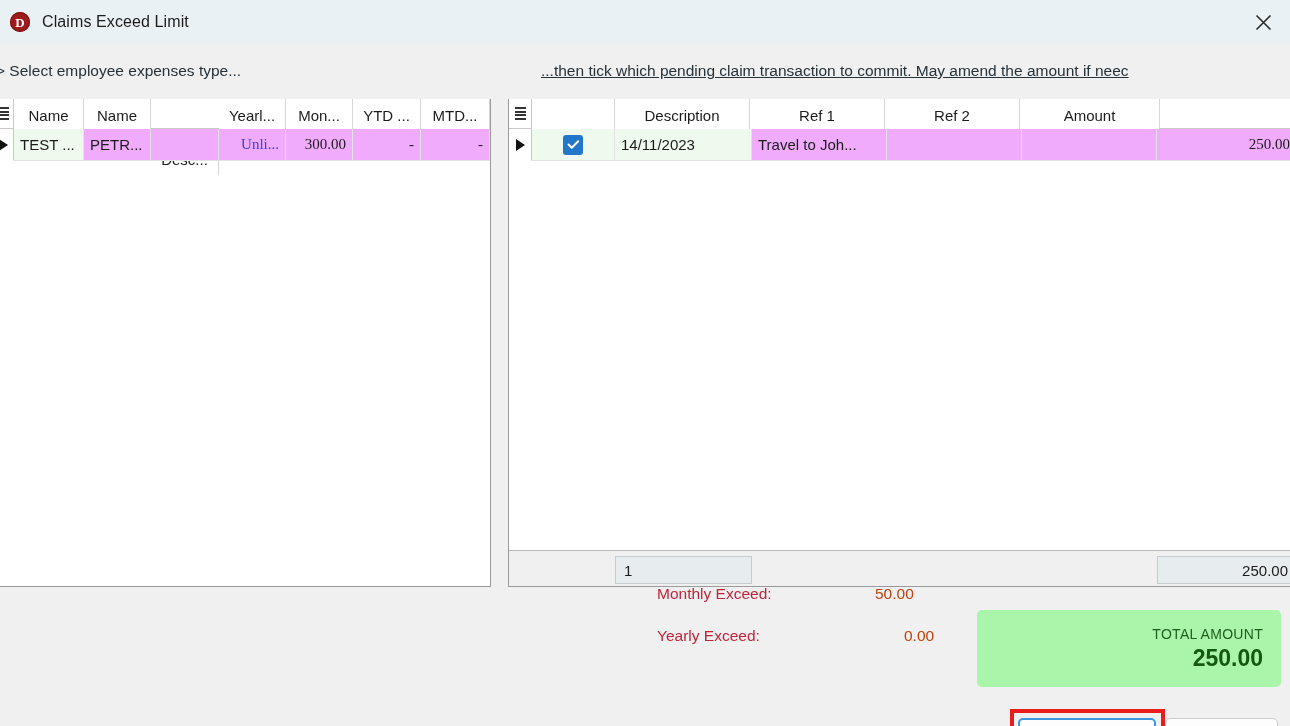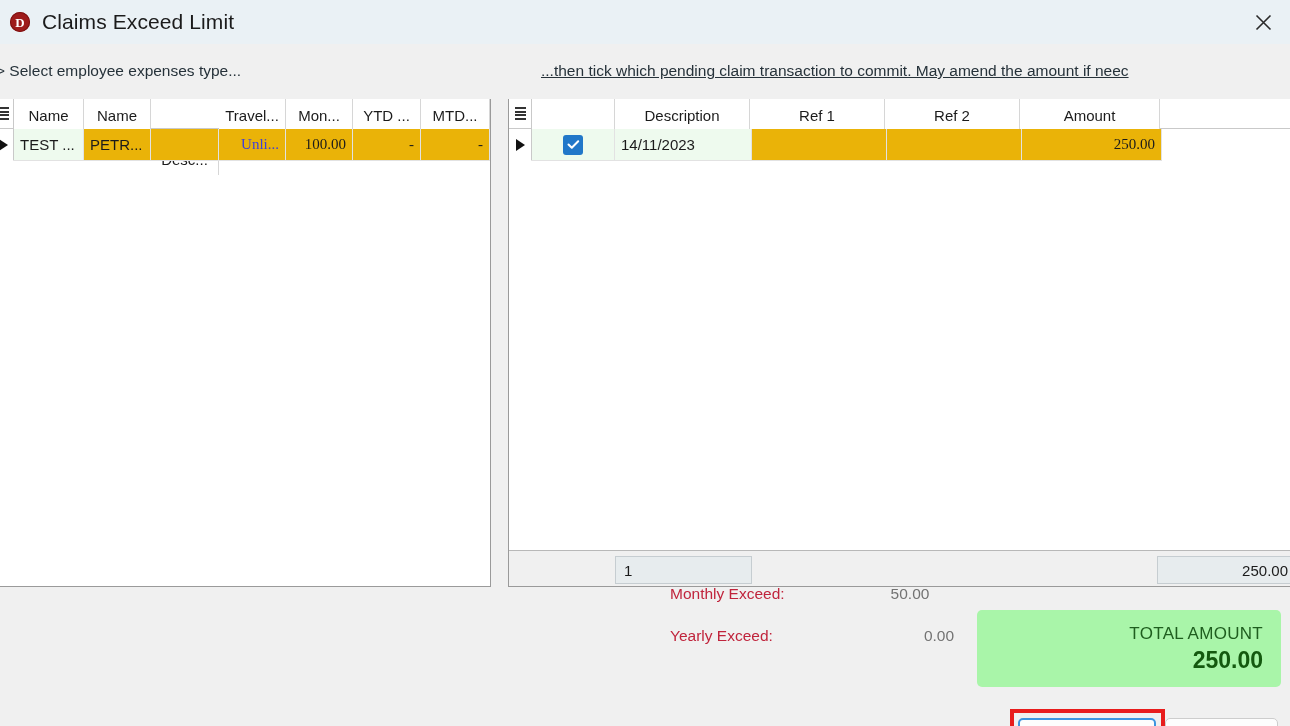--- a/index.html
+++ b/index.html
@@ -24,21 +24,21 @@
     margin-left: 10px;
     display: flex; align-items: center; justify-content: center;
     box-shadow: inset 0 0 0 1px #7e1212;
     flex: none;
   }
   .app-icon span {
     color: #fff; font-size: 13px; font-weight: bold;
     line-height: 1; font-family: "Liberation Serif", serif;
   }
   .title-text {
-    margin-left: 12px; font-size: 21px; color: #1b1b1b;
+    margin-left: 12px; font-size: 16px; color: #1b1b1b;
     letter-spacing: .1px;
   }
   .close-btn {
     position: absolute; right: 0; top: 0; width: 54px; height: 44px;
     display: flex; align-items: center; justify-content: center;
     cursor: pointer;
   }
   .close-btn svg { display: block; }
 
   
@@ -115,21 +115,21 @@
   .gr-cell {
     display: flex; align-items: center;
     font-size: 15px; color: #1b1b1b;
     border-right: 1px solid #e2e2e2;
     border-bottom: 1px solid #e2e2e2;
     padding: 0 6px;
     overflow: hidden; white-space: nowrap;
     background: #f2f2f2;
   }
   .gr-cell.sel   { background: #eefaee; }
-  .gr-cell.plain { background: #eab308; }
+  .gr-cell.plain { background: #f0abfc; }
   .gr-cell.right { justify-content: flex-end; font-family: Liberation Serif, serif; }
   .gr-cell.center{ justify-content: center; }
   .gr-cell.link  { color: #4040d8; }
   .gr-cell.indicator {
     background: #fff; justify-content: center; padding: 0;
     border-right: 1px solid #c9c9c9;
     border-bottom: 1px solid #fff;
   }
   .caret {
     width: 0; height: 0;
@@ -160,36 +160,35 @@
   .gf-box {
     background: #e7ecee; border: 1px solid #c6cdd1;
     height: 28px; margin-top: 3px;
   }
   .gf-cell.right { justify-content: flex-end; }
 
   
   .exceed-label {
     position: absolute; font-size: 15.5px; color: #c0243c;
     white-space: nowrap;
-    margin-left: 13px;
   }
   .exceed-value {
-    position: absolute; font-size: 15.5px; color: #737373;
-    white-space: nowrap; text-align: center; width: 70px;
+    position: absolute; font-size: 15.5px; color: #c2410c;
+    white-space: nowrap; text-align: left; width: 70px;
   }
 
   .total-box {
     position: absolute; left: 977px; top: 566px;
     width: 304px; height: 77px;
     background: #a9f5a9; border-radius: 5px;
     display: flex; flex-direction: column;
     align-items: flex-end; justify-content: center;
     padding-right: 18px;
   }
-  .total-label { font-size: 17px; color: #1f5e1f; letter-spacing: .3px; }
+  .total-label { font-size: 14px; color: #1f5e1f; letter-spacing: .3px; }
   .total-value { font-size: 23px; font-weight: bold; color: #14590f; margin-top: 3px; }
 
   
   .btn {
     position: absolute; height: 40px; border-radius: 5px;
     background: #fdfdfd; border: 1px solid #cdcdcd;
     font-size: 16px; color: #1b1b1b;
     display: flex; align-items: center; justify-content: center;
     cursor: pointer;
   }
@@ -237,35 +236,35 @@
           <div class="row-ind-glyph">
               <i></i>
               <i></i>
               <i></i>
               <i></i>
             </div>
         </div>
         <div class="gh-cell center" style="width:70px;">Name</div>
         <div class="gh-cell center" style="width:67px;">Name</div>
         <div class="gh-cell center" style="width:68px;margin-top:44px;">Desc...</div>
-        <div class="gh-cell center" style="width:67px;">Travel...</div>
+        <div class="gh-cell center" style="width:67px;">Yearl...</div>
         <div class="gh-cell center" style="width:67px;">Mon...</div>
         <div class="gh-cell center" style="width:68px;">YTD ...</div>
         <div class="gh-cell center" style="width:69px;">MTD...</div>
       </div>
 
       <div class="grid-row">
         <div class="gr-cell indicator" style="width:21px;">
           <div class="caret"></div>
         </div>
         <div class="gr-cell sel" style="width:70px;">TEST ...</div>
         <div class="gr-cell plain" style="width:67px;">PETR...</div>
         <div class="gr-cell plain" style="width:68px;"></div>
         <div class="gr-cell plain link right" style="width:67px;">Unli...</div>
-        <div class="gr-cell plain right" style="width:67px;">100.00</div>
+        <div class="gr-cell plain right" style="width:67px;">300.00</div>
         <div class="gr-cell plain right" style="width:68px;">-</div>
         <div class="gr-cell plain right" style="width:69px;">-</div>
       </div>
 
     </div>
   </div>
 
   <div class="tabstrip tabstrip-right">
     <div class="tab">TEST EMPLOYEE -</div>
   </div>
@@ -294,20 +293,21 @@
           <div class="caret"></div>
         </div>
         <div class="gr-cell sel center" style="width:83px;">
           <div class="checkbox">
             <svg width="13" height="11" viewBox="0 0 13 11">
               <path d="M1.5 5.5 L4.8 8.8 L11.2 2.2" stroke="#fff" stroke-width="2" fill="none" stroke-linecap="round" stroke-linejoin="round"></path>
             </svg>
           </div>
         </div>
         <div class="gr-cell sel" style="width:137px;">14/11/2023</div>
+        <div class="gr-cell plain" style="width:135px;">Travel to Joh...</div>
         <div class="gr-cell plain" style="width:135px;"></div>
         <div class="gr-cell plain" style="width:135px;"></div>
         <div class="gr-cell plain right" style="width:140px;">250.00</div>
       </div>
 
       <div class="grid-footer">
         <div class="gf-cell" style="width:23px;"></div>
         <div class="gf-cell" style="width:83px;"></div>
         <div class="gf-cell gf-box" style="width:137px;">1</div>
         <div class="gf-cell" style="width:135px;"></div>

